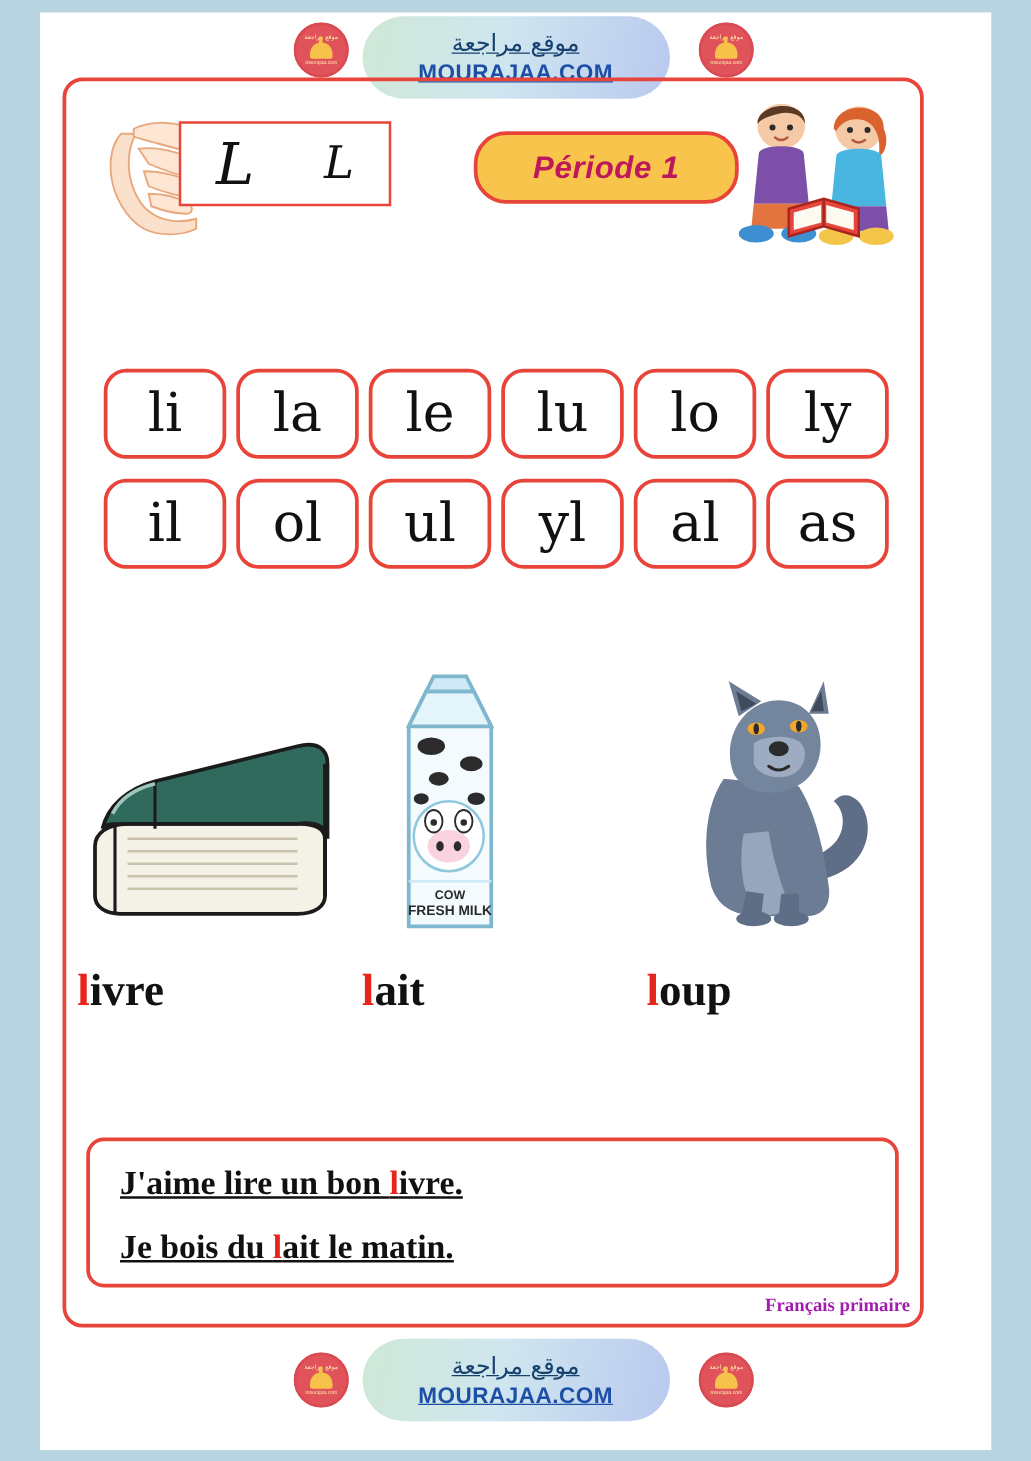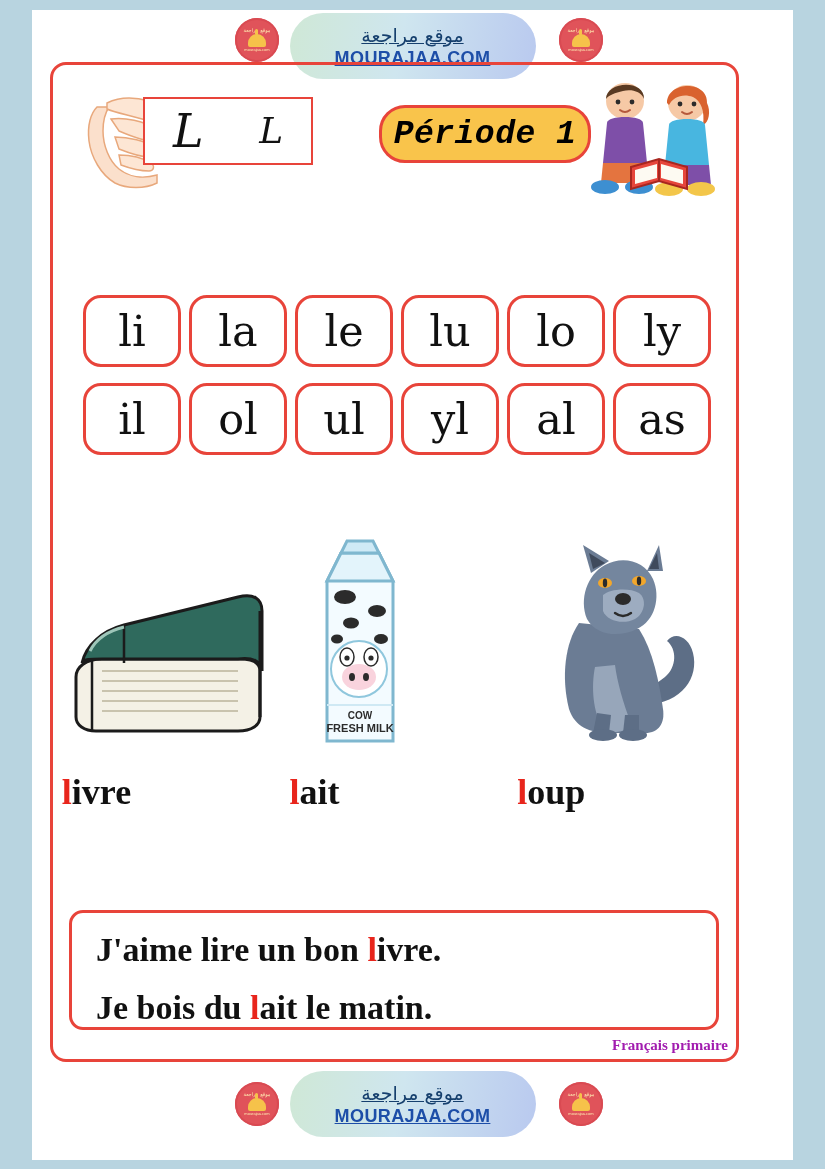--- a/index.html
+++ b/index.html
@@ -160,25 +160,25 @@
     width: 206px;
     height: 52px;
     background: #f9c44b;
     border: 3px solid #e8443a;
     border-radius: 26px;
     display: flex;
     align-items: center;
     justify-content: center;
   }
   .periode-pill span {
-    font-family: Liberation Mono, monospace;
+    font-family: Liberation Sans, sans-serif;
     font-style: italic;
     font-weight: bold;
-    font-size: 33px;
-    color: #000000;
+    font-size: 25px;
+    color: #be185d;
     letter-spacing: .5px;
   }
 
   .kids {
     position: absolute;
     left: 530px;
     top: 6px;
     width: 150px;
     height: 136px;
   }
@@ -250,23 +250,24 @@
     width: 650px;
     height: 120px;
     border: 3px solid #e8443a;
     border-radius: 14px;
     box-sizing: border-box;
     padding: 18px 24px;
   }
   .sentence {
     font-family: "Liberation Serif", serif;
     font-weight: bold;
-    font-size: 34px;
+    font-size: 27px;
     color: #111;
     margin-bottom: 20px;
+    text-decoration: underline;
   }
   .sentence .hl { color: #e8251c; }
 
   .footnote {
     position: absolute;
     right: 8px;
     top: 972px;
     font-family: "Liberation Serif", serif;
     font-weight: bold;
     font-size: 15px;

